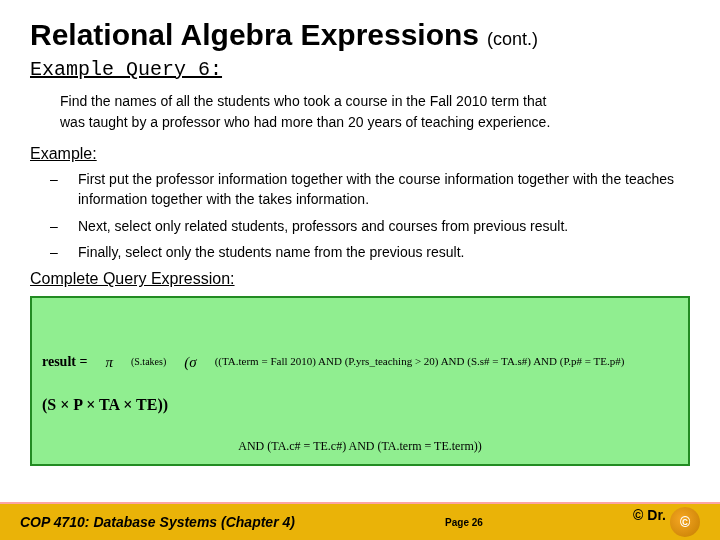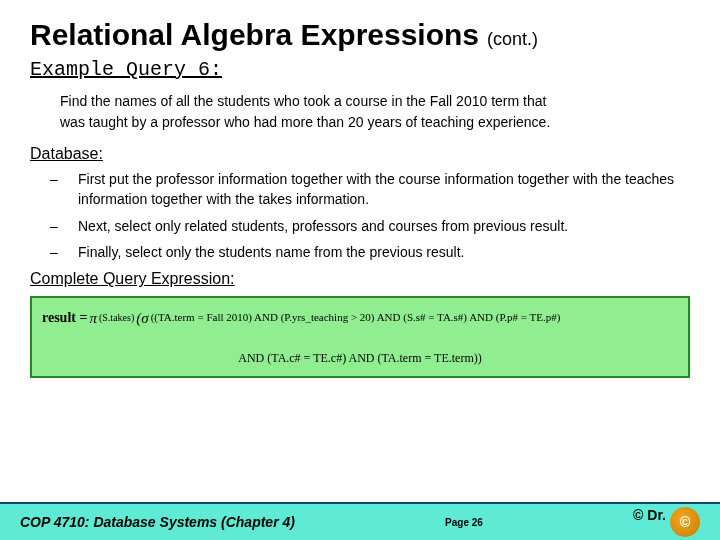--- a/index.html
+++ b/index.html
@@ -98,21 +98,22 @@
       margin-bottom: 8px;
       font-size: 12px;
       font-family: 'Times New Roman', Times, serif;
       line-height: 1.6;
     }
 
     .formula-line1 {
       display: flex;
       align-items: center;
       flex-wrap: wrap;
-      gap: 2px;
+      gap: 18px;
+      margin-top: 44px;
     }
 
     .formula-line2 {
       text-align: center;
       font-size: 12px;
       margin-top: 19px;
     }
 
     .result-label {
       font-size: 14px;
@@ -142,22 +143,22 @@
     .formula-cond {
       font-size: 11px;
     }
 
     .footer {
       position: absolute;
       bottom: 0;
       left: 0;
       right: 0;
       height: 38px;
-      background: #5eead4;
-      border-top: 2px solid #0c4a6e;
+      background: #eab308;
+      border-top: 2px solid #fca5a5;
       display: flex;
       align-items: center;
       justify-content: space-between;
       padding: 0 20px;
     }
 
     .footer-left {
       font-size: 14px;
       font-family: Arial, sans-serif;
       font-style: italic;
@@ -203,21 +204,21 @@
     <span class="title-cont">(cont.)</span>
   </div>
 
   <div class="example-title">Example Query 6:</div>
 
   <div class="find-text">
     Find the names of all the students who took a course in the Fall 2010 term that<br>
     was taught by a professor who had more than 20 years of teaching experience.
   </div>
 
-  <div class="approach-label">Database:</div>
+  <div class="approach-label">Example:</div>
 
   <div class="bullet-list">
     <div class="bullet-item">
       <span class="bullet-dash">–</span>
       <span class="bullet-text">First put the professor information together with the course information together with the teaches information together with the takes information.</span>
     </div>
     <div class="bullet-item">
       <span class="bullet-dash">–</span>
       <span class="bullet-text">Next,  select only related students, professors and courses from previous result.</span>
     </div>
@@ -229,20 +230,21 @@
 
   <div class="complete-label">Complete Query Expression:</div>
 
   <div class="formula-box">
     <div class="formula-line1">
       <span class="result-label">result = </span>
       <span class="pi-sym">π</span>
         <span class="sub-text">(S.takes)</span>
       <span class="sigma-sym">(σ</span>
         <span class="sub-text formula-cond">((TA.term = Fall 2010) AND (P.yrs_teaching &gt; 20) AND (S.s# = TA.s#) AND (P.p# = TE.p#)</span>
+      <span class="big-expr">(S × P × TA × TE))</span>
     </div>
     <div class="formula-line2">
       <span>AND  (TA.c# = TE.c#)  AND (TA.term = TE.term))</span>
     </div>
   </div>
 
   <div class="footer">
     <span class="footer-left">COP 4710: Database Systems  (Chapter 4)</span>
     <span class="footer-center">Page 26</span>
     <span class="footer-right">

